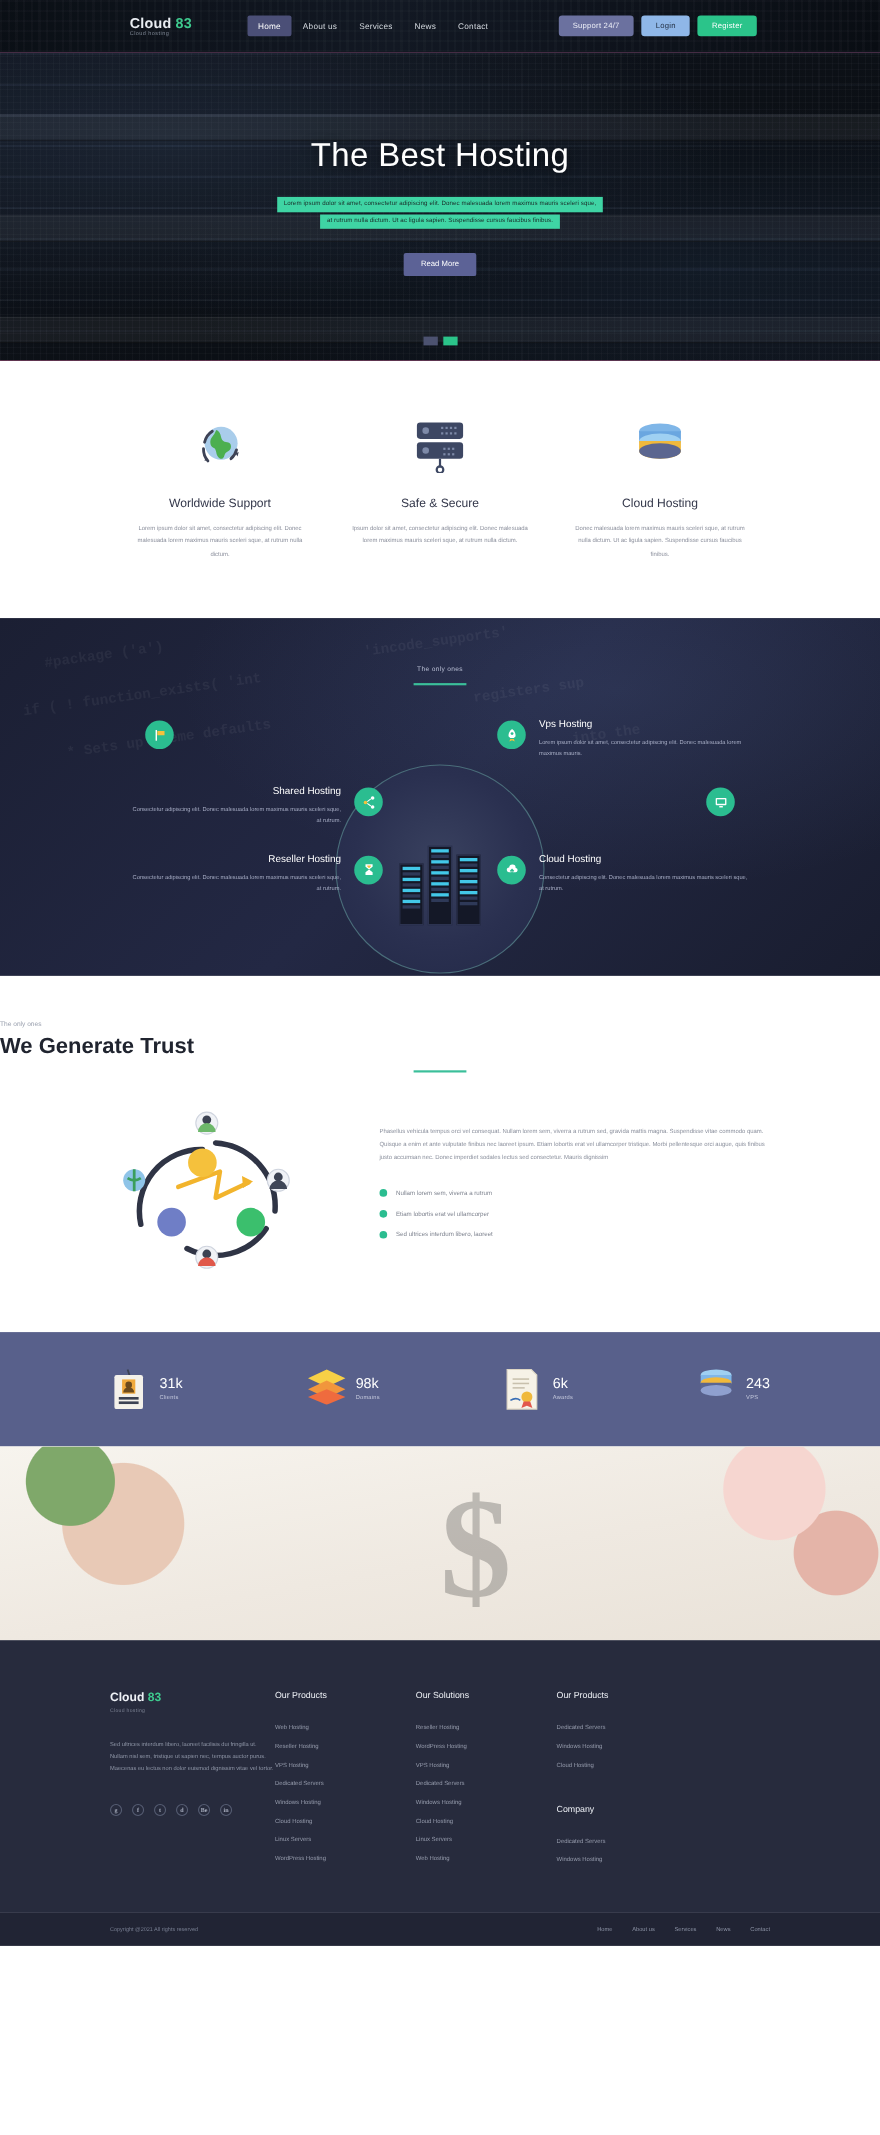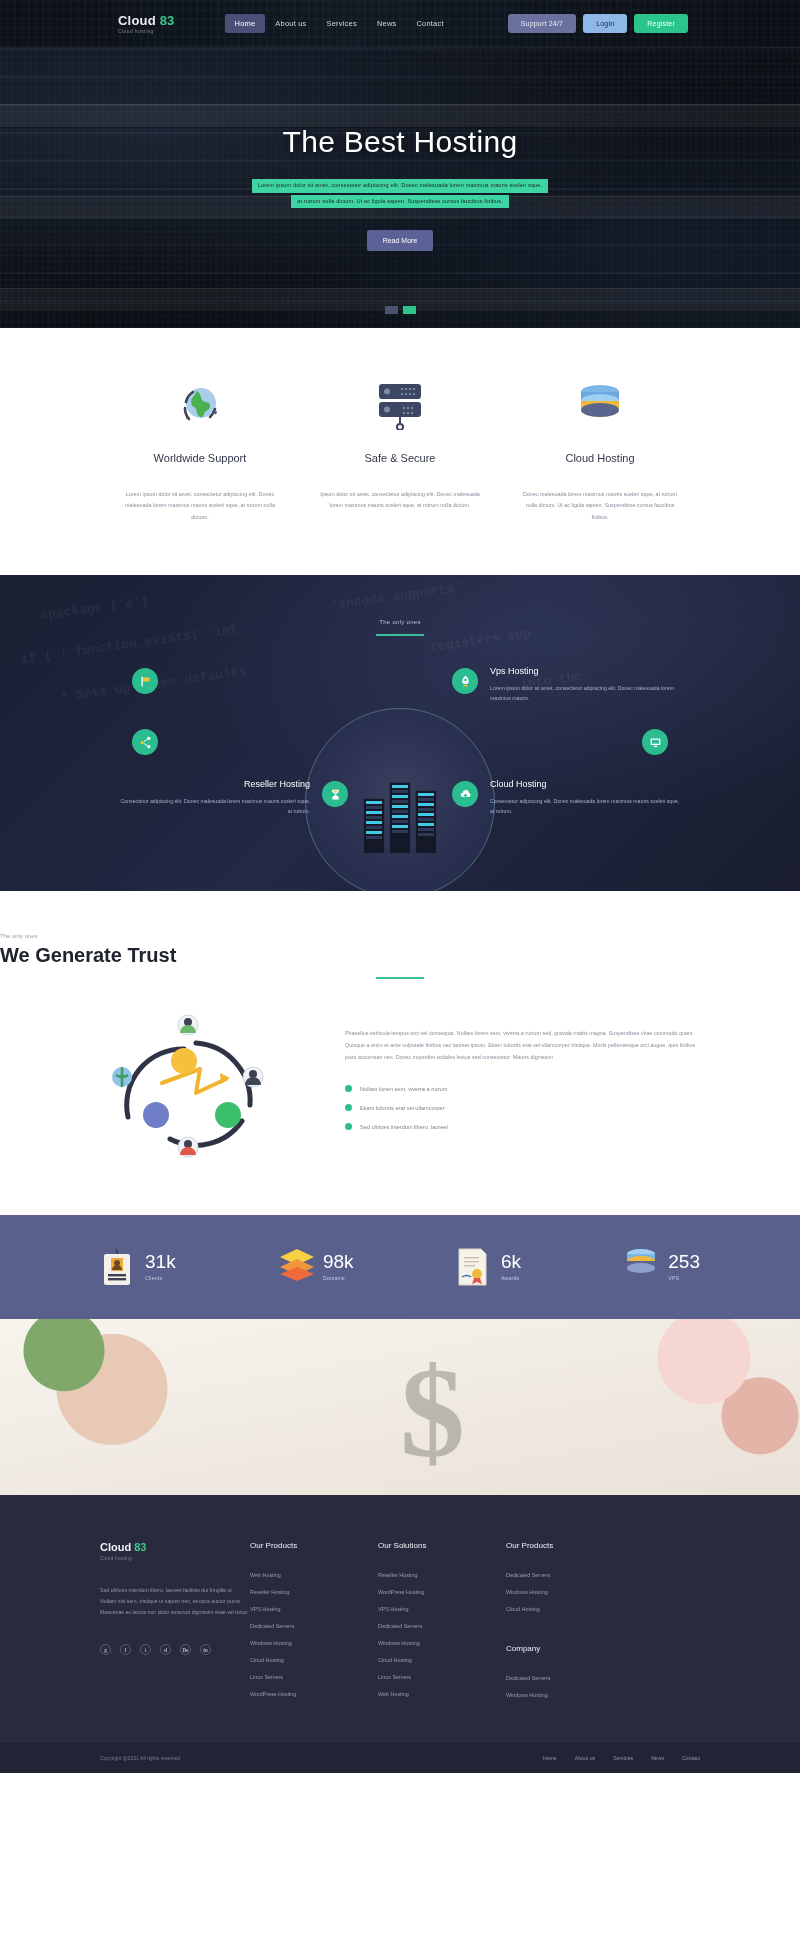--- a/index.html
+++ b/index.html
@@ -101,21 +101,21 @@
   .hero-dot{ width:13px; height:8px; background:#4c5270; cursor:pointer; }
   .hero-dot.on{ background:#2bc48a; }
 
   
   .features{
     background:#fff; padding:48px 100px 52px;
     display:flex; gap:0; justify-content:space-between;
   }
   .feature{ width:33.33%; text-align:center; padding:0 18px; }
   .feature-ico{ height:58px; display:flex; align-items:center; justify-content:center; margin-bottom:18px; }
-  .feature-title{ font-size:11px; font-weight:400; color:#33374a; margin-bottom:25px; }
+  .feature-title{ font-size:11px; font-weight:400; color:#33374a; margin-bottom:12px; }
   .feature-desc{ font-size:5.4px; line-height:2.1; color:#8b8f9c; }
 
   
   .services{
     position:relative; background:#1d2136; padding:44px 0 50px; overflow:hidden;
   }
   .services-bg{
     position:absolute; inset:0;
     background:
       radial-gradient(ellipse at 70% 20%, rgba(90,110,160,.18), transparent 50%),
@@ -168,21 +168,21 @@
   .trust-text{ flex:1; padding-top:18px; }
   .trust-para{ font-size:5.4px; line-height:2.25; color:#8a8f9c; margin-bottom:22px; }
   .trust-list{ list-style:none; }
   .trust-list li{ display:flex; align-items:center; gap:8px; margin-bottom:12px; font-size:5.6px; color:#7e838f; }
   .tl-dot{ width:7px; height:7px; border-radius:50%; background:#2bbd90; flex:none; }
 
   
   .stats{ background:#58608b; padding:32px 100px; display:flex; justify-content:space-between; }
   .stat{ display:flex; align-items:center; gap:11px; }
   .stat-ico{ width:34px; height:40px; flex:none; }
-  .stat-num{ font-size:19px; color:#fff; font-weight:400; line-height:1; }
+  .stat-num{ font-size:13px; color:#fff; font-weight:400; line-height:1; }
   .stat-lbl{ font-size:5.2px; color:#c5c9dd; margin-top:4px; letter-spacing:.2px; }
 
   
   .cta{ position:relative; height:176px; overflow:hidden; background:#f2efe9; }
   .cta-bg{
     position:absolute; inset:0;
     background:
       radial-gradient(circle at 8% 18%, #7fa86a 0 40px, transparent 41px),
       radial-gradient(circle at 14% 40%, #e8c9b6 0 55px, transparent 56px),
       radial-gradient(circle at 88% 22%, #f6d6d0 0 46px, transparent 47px),
@@ -408,20 +408,24 @@
               <circle cx="8" cy="6" r="1.6" fill="#2bbd90"></circle>
               <path d="M6 12l-1 3 3-1.5L11 15l-1-3z" fill="#f5c13c"></path>
             </svg>
           </div>
           <div class="svc-cell r">
             <div class="svc-name">Vps Hosting</div>
             <div class="svc-desc">Lorem ipsum dolor sit amet, consectetur adipiscing elit. Donec malesuada lorem maximus mauris.</div>
           </div>
         </div>
         <div class="svc-row">
+          <div class="svc-cell l">
+            <div class="svc-name">Shared Hosting</div>
+            <div class="svc-desc">Consectetur adipiscing elit. Donec malesuada lorem maximus mauris sceleri sque, at rutrum.</div>
+          </div>
           <div class="svc-badge ml">
             <svg width="13" height="13" viewBox="0 0 16 16">
               <circle cx="12" cy="3" r="2" fill="#fff"></circle>
               <circle cx="12" cy="13" r="2" fill="#fff"></circle>
               <circle cx="4" cy="8" r="2" fill="#f5c13c"></circle>
               <path d="M6 7l4-3M6 9l4 3" stroke="#fff" stroke-width="1.2"></path>
             </svg>
           </div>
           <div class="svc-gap"></div>
           <div class="svc-badge mr">
@@ -556,21 +560,21 @@
     </div>
     <div class="stat">
       <div class="stat-ico"><svg width="36" height="34" viewBox="0 0 36 34">
           <ellipse cx="18" cy="7" rx="14" ry="5" fill="#9fd0f2"></ellipse>
           <path d="M4 7v7c0 3 6.3 5 14 5s14-2 14-5V7" fill="#7fb6e8"></path>
           <ellipse cx="18" cy="14" rx="14" ry="5" fill="#f0b93c"></ellipse>
           <path d="M4 14v7c0 3 6.3 5 14 5s14-2 14-5v-7" fill="#5b6690"></path>
           <ellipse cx="18" cy="21" rx="14" ry="5" fill="#8fa0cf"></ellipse>
         </svg></div>
       <div>
-        <div class="stat-num">253</div>
+        <div class="stat-num">243</div>
         <div class="stat-lbl">VPS</div>
       </div>
     </div>
   </section>
 
 <section class="cta">
   <div class="cta-bg"></div>
   <div class="dollar">$</div>
 </section>
 

